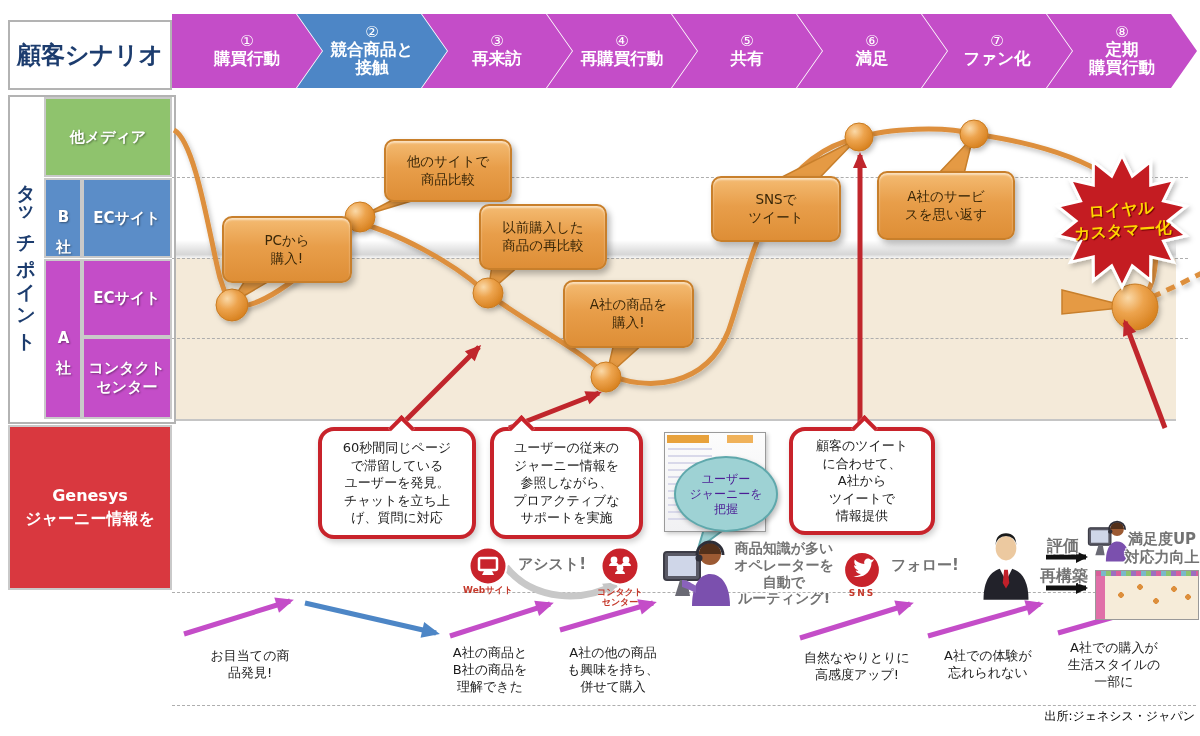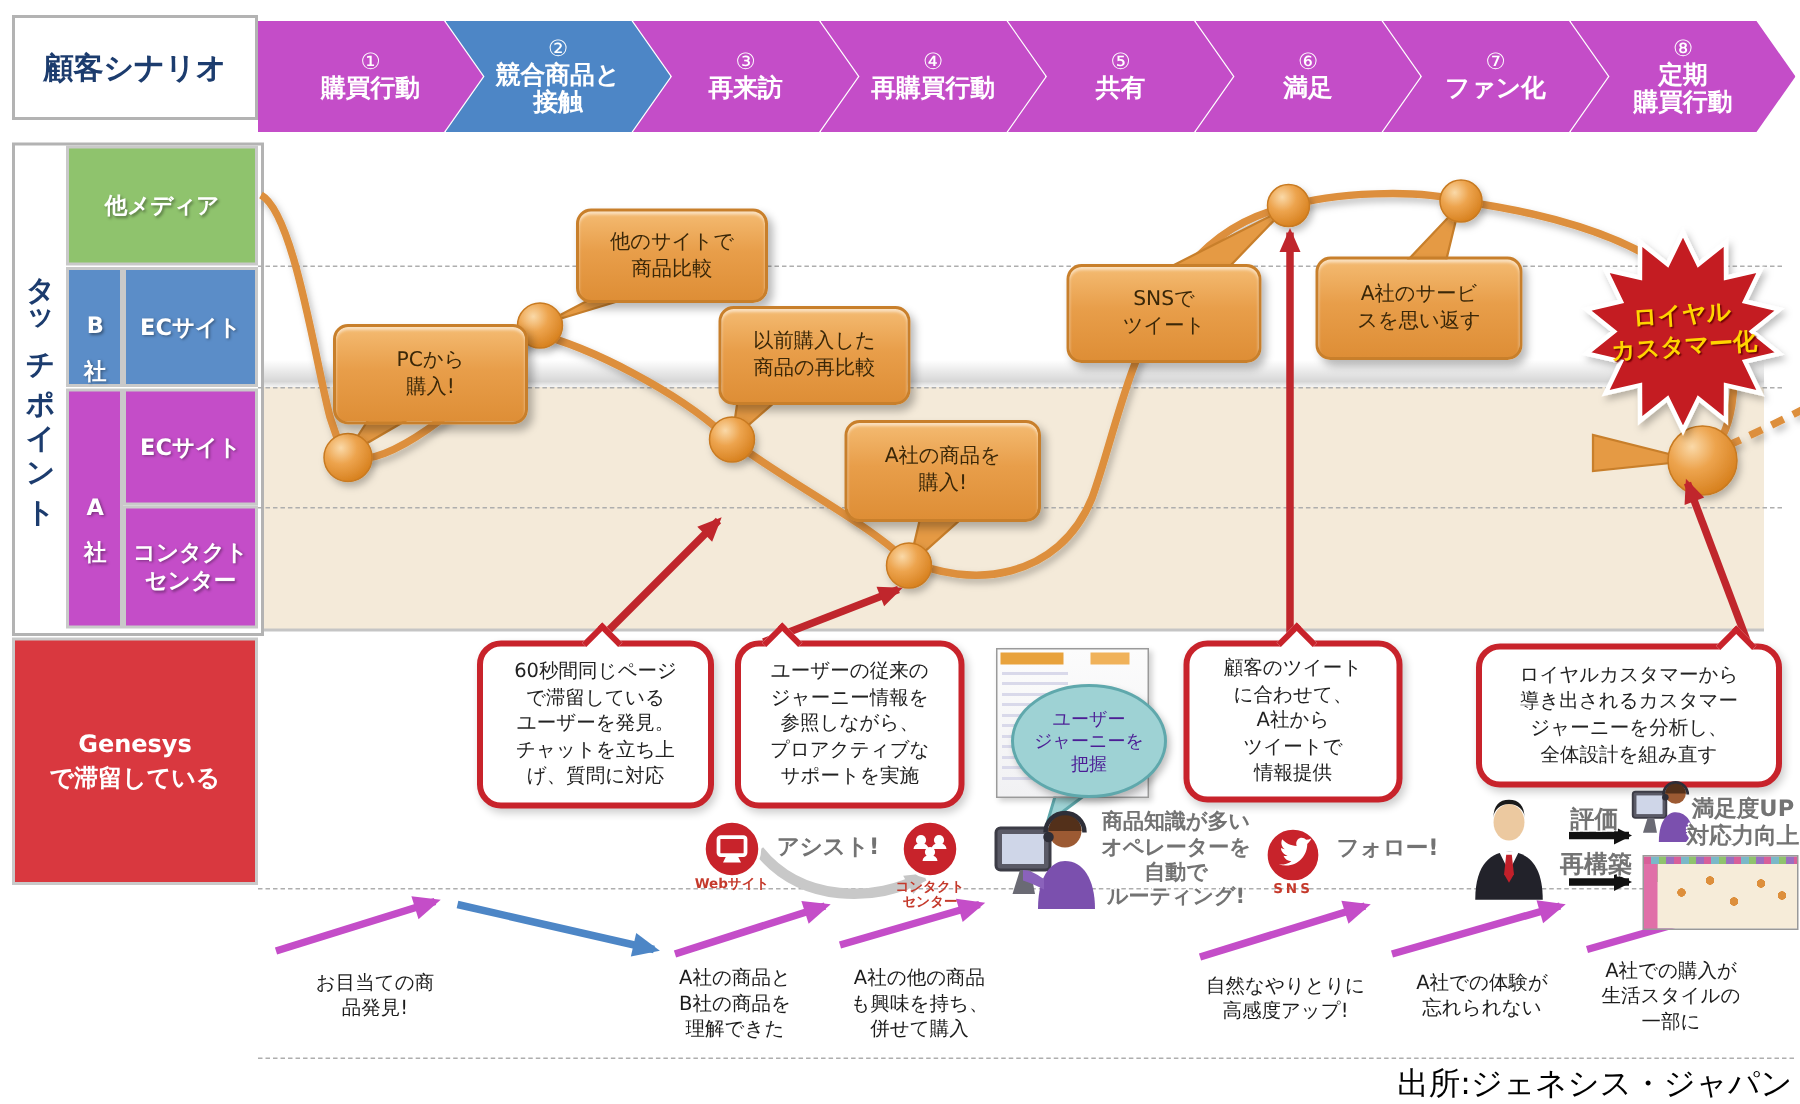--- a/index.html
+++ b/index.html
@@ -159,21 +159,21 @@
       <line x1="184" y1="634" x2="290" y2="601" stroke="#c44dc8" marker-end="url(#mMag)"></line>
       <line x1="305" y1="603" x2="436" y2="633" stroke="#4d86c6" marker-end="url(#mBlue)"></line>
       <line x1="450" y1="636" x2="550" y2="604" stroke="#c44dc8" marker-end="url(#mMag)"></line>
       <line x1="560" y1="630" x2="653" y2="603" stroke="#c44dc8" marker-end="url(#mMag)"></line>
       <line x1="800" y1="638" x2="910" y2="604" stroke="#c44dc8" marker-end="url(#mMag)"></line>
       <line x1="928" y1="636" x2="1040" y2="604" stroke="#c44dc8" marker-end="url(#mMag)"></line>
       <line x1="1058" y1="633" x2="1170" y2="601" stroke="#c44dc8" marker-end="url(#mMag)"></line>
     </g>
   </svg>
 
-  <div class="abs frame center navy" style="left:8px;top:10px;width:160px;height:66px;font-size:20px;font-weight:bold">
+  <div class="abs frame center navy" style="left:8px;top:20px;width:160px;height:66px;font-size:24px;font-weight:bold">
     <span>顧客シナリオ</span>
   </div>
   <div class="chev chev-first mag" style="left:172px;width:150px">
     <span class="num">①</span>
     <span class="lbl pl">購買行動</span>
     </div>
   <div class="chev chev-shape blu" style="left:297px;width:150px">
     <span class="num">②</span>
     <span class="lbl pl">競合商品と
 接触</span>
@@ -239,21 +239,21 @@
 ツイート</div>
   <div class="obub pl" style="left:877px;top:171px;width:134px;height:65px">A社のサービ
 スを思い返す</div>
 
   <div class="starlabel pl" style="left:1062px;top:200px;width:120px">ロイヤル
 カスタマー化</div>
 
   <div class="abs center pl" style="left:10px;top:427px;width:160px;height:161px;background:#d9383f;color:#fff;
               font-weight:bold;font-size:16px;line-height:1.4;box-shadow:0 0 0 2px #c9c9c9;z-index:4">
     <span class="pl">Genesys
-で滞留している</span></div>
+ジャーニー情報を</span></div>
 
   <div class="callout pl" style="left:318px;top:427px;width:150px;height:104px">
     <div class="ctail" style="left:70px"></div>
     <span class="pl">60秒間同じページ
 で滞留している
 ユーザーを発見。
 チャットを立ち上
 げ、質問に対応</span></div>
   <div class="callout pl" style="left:490px;top:427px;width:145px;height:104px">
     <div class="ctail" style="left:18px"></div>
@@ -262,26 +262,20 @@
 参照しながら、
 プロアクティブな
 サポートを実施</span></div>
   <div class="callout pl" style="left:789px;top:427px;width:138px;height:100px">
     <div class="ctail" style="left:62px"></div>
     <span class="pl">顧客のツイート
 に合わせて、
 A社から
 ツイートで
 情報提供</span></div>
-  <div class="callout pl" style="left:984px;top:429px;width:196px;height:88px">
-    <div class="ctail" style="left:160px"></div>
-    <span class="pl">ロイヤルカスタマーから
-導き出されるカスタマー
-ジャーニーを分析し、
-全体設計を組み直す</span></div>
 
   <div class="winthumb" style="left:664px;top:432px;width:100px;height:98px"></div>
   <div class="tealbub pl" style="left:674px;top:456px;width:100px;height:72px">ユーザー
 ジャーニーを
 把握</div>
 
   <svg class="icon-badge" style="left:468px;top:546px" width="40" height="40" viewBox="0 0 40 40">
     <circle cx="20" cy="20" r="18.5" fill="#c8232b" stroke="#fff" stroke-width="2"></circle>
     <rect x="11" y="12" width="18" height="12" rx="1.5" fill="none" stroke="#fff" stroke-width="2.5"></rect>
     <path d="M16 25 L24 25 L26 29 L14 29 Z" fill="#fff"></path>
@@ -361,14 +355,14 @@
 も興味を持ち、
 併せて購入</div>
   <div class="emo pl" style="left:788px;top:650px;width:138px">自然なやりとりに
 高感度アップ!</div>
   <div class="emo pl" style="left:1048px;top:640px;width:132px">A社での購入が
 生活スタイルの
 一部に</div>
   <div class="emo pl" style="left:924px;top:648px;width:128px">A社での体験が
 忘れられない</div>
 
-  <div class="abs" style="left:880px;top:708px;width:315px;text-align:right;font-size:21px;color:#000">出所:ジェネシス・ジャパン</div>
+  <div class="abs" style="left:880px;top:708px;width:315px;text-align:right;font-size:12px;color:#000">出所:ジェネシス・ジャパン</div>
 </div>
 
 </body></html>

